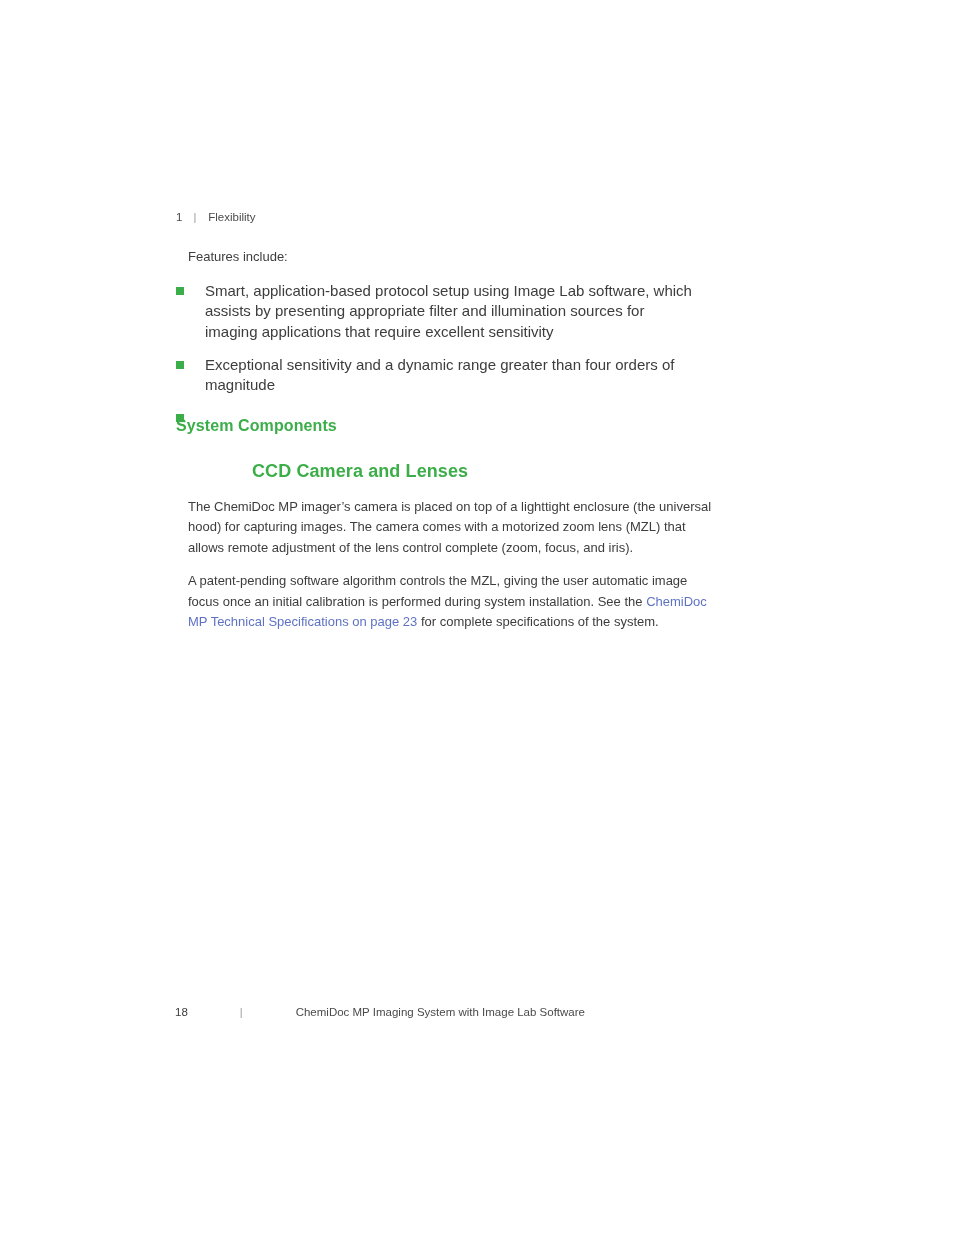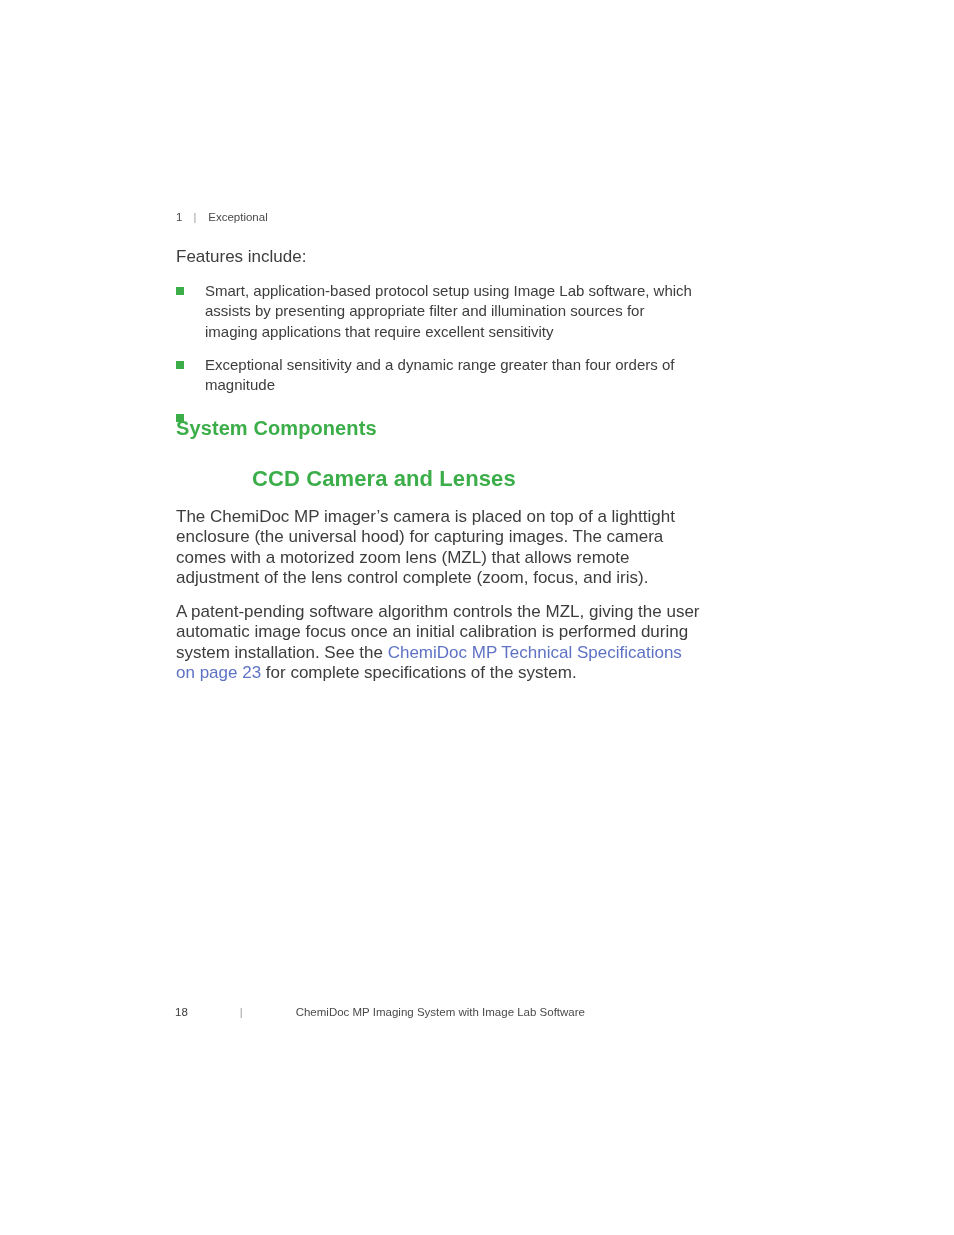--- a/index.html
+++ b/index.html
@@ -39,24 +39,24 @@
     position: absolute;
     top: 247px;
     left: 176px;
     width: 606px;
   }
   .indent {
     margin-left: 76px;
     width: 524px;
   }
   .para {
-    font-size: 17px;
+    font-size: 13px;
     line-height: 20.5px;
     color: #3d3d3d;
-    margin: 0 0 13px 0;
+    margin: 0 0 13px 12px;
   }
   .intro-line { margin-bottom: 13px; }
 
   ul.feature-list {
     list-style: none;
     margin: 0 0 3px 0;
     padding: 0;
   }
   ul.feature-list li {
     position: relative;
@@ -68,28 +68,28 @@
   ul.feature-list li .bullet-square {
     position: absolute;
     left: 0;
     top: 6px;
     width: 8px;
     height: 8px;
     background: #3cae49;
   }
 
   h1.section-heading {
-    font-size: 20px;
+    font-size: 16px;
     font-weight: bold;
     color: #3cae49;
     margin: 21px 0 0 0;
     letter-spacing: 0.1px;
   }
   h2.subsection-heading {
-    font-size: 22px;
+    font-size: 18px;
     font-weight: bold;
     color: #3cae49;
     margin: 26px 0 15px 76px;
     letter-spacing: 0.1px;
   }
 
   .doc-link {
     color: #5e72c4;
     text-decoration: none;
     cursor: pointer;
@@ -114,21 +114,21 @@
   }
 </style>
 </head>
 <body>
 
 <div class="page">
 
   <div class="running-header">
     <span class="chapter-num">1</span>
     <span class="divider">|</span>
-    <span class="chapter-title">Exceptional</span>
+    <span class="chapter-title">Flexibility</span>
   </div>
 
   <div class="body-col">
 
     <p class="para intro-line indent">Features include:</p>
 
     <ul class="feature-list indent">
       <li>
         <span class="bullet-square"></span>
         <span>Smart, application-based protocol setup using Image Lab software, which assists by presenting appropriate filter and illumination sources for imaging applications that require excellent sensitivity</span>

